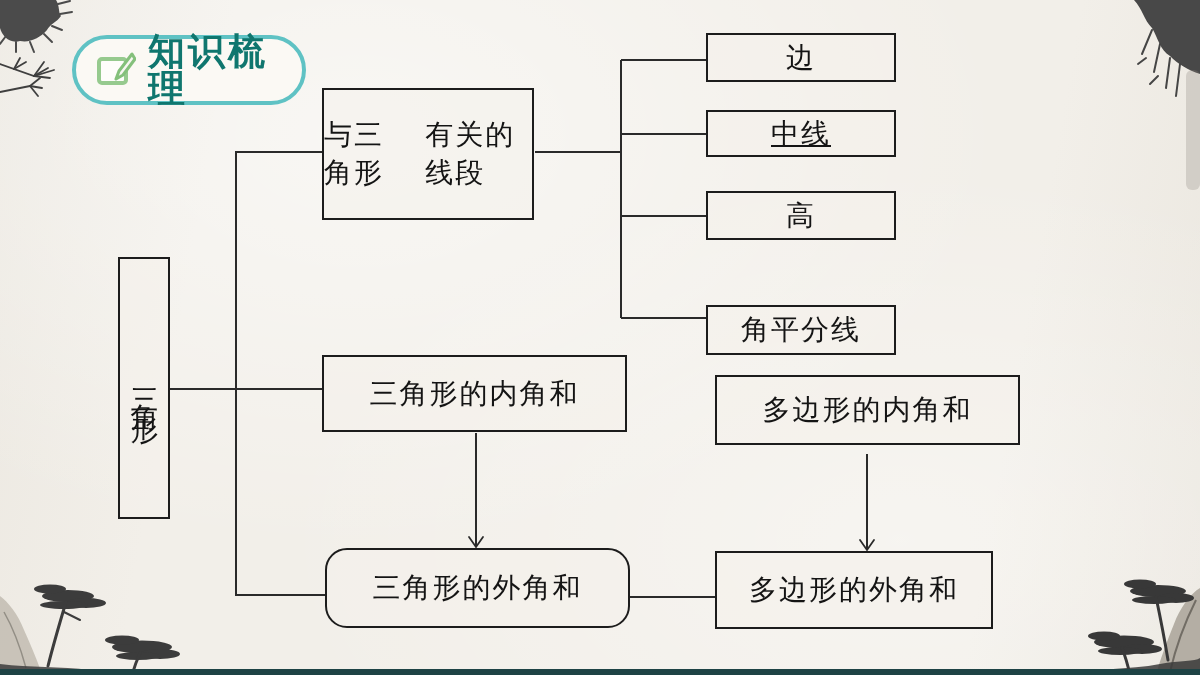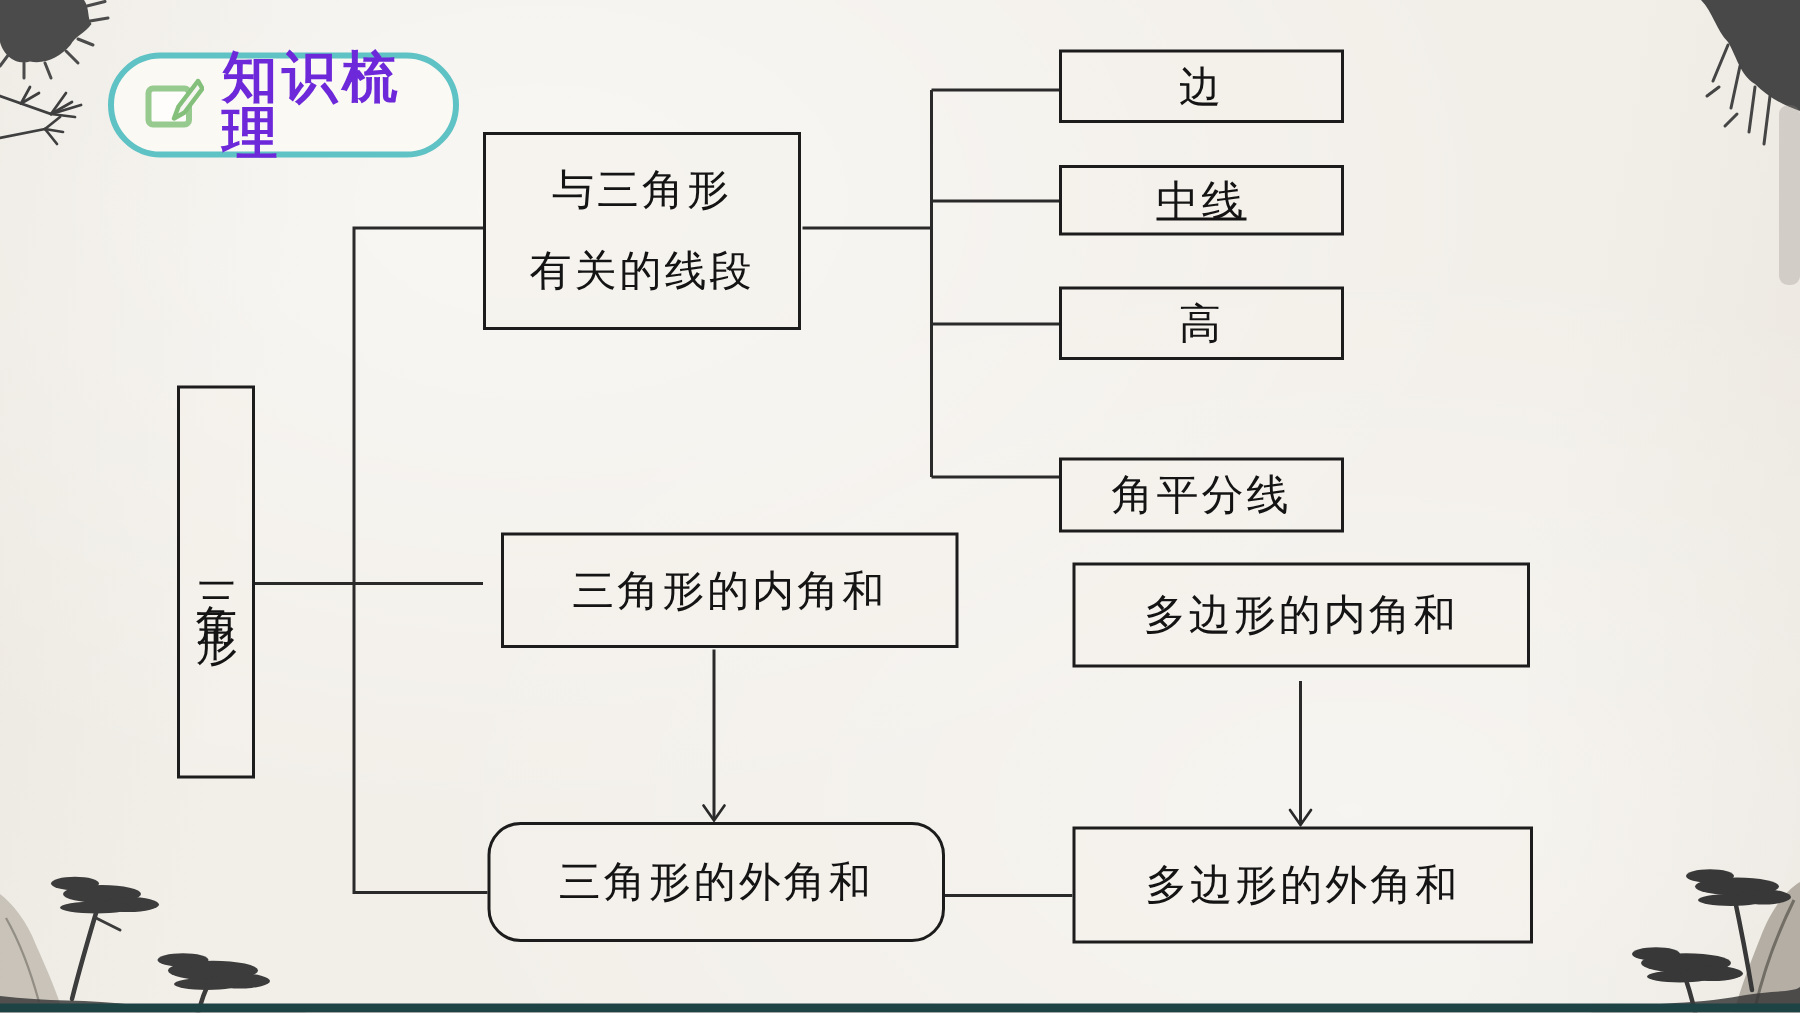--- a/index.html
+++ b/index.html
@@ -12,40 +12,40 @@
       linear-gradient(100deg, rgba(224,219,209,.35) 0%, transparent 18%, transparent 82%, rgba(224,219,209,.4) 100%);
     font-family:"Liberation Sans", sans-serif;
   }
   svg.layer{position:absolute;left:0;top:0;width:1200px;height:675px;pointer-events:none;}
   
   .badge{
     position:absolute;left:72px;top:35px;width:234px;height:70px;
     border:4px solid #5fc2c4;border-radius:46px;background:#fbf9f4;
     display:flex;align-items:center;gap:12px;padding-left:20px;box-sizing:border-box;
   }
-  .badge-label{font-size:37px;font-weight:bold;color:#6d28d9;letter-spacing:3px;line-height:1;}
+  .badge-label{font-size:37px;font-weight:bold;color:#0f766e;letter-spacing:3px;line-height:1;}
   .badge-icon{width:40px;height:36px;display:inline-block;}
   
   .node{
     position:absolute;border:2.5px solid #1c1c1c;background:rgba(244,241,235,.55);
     display:flex;align-items:center;justify-content:center;box-sizing:border-box;
     color:#141414;font-size:28px;letter-spacing:2px;
   }
-  .node.two-line{flex-direction:column;gap:16px;}
+  .node.two-line{flex-direction:row;gap:16px;}
   .node.vertical span{writing-mode:vertical-rl;text-orientation:upright;letter-spacing:14px;}
   .n-triangle{left:118px;top:257px;width:52px;height:262px;}
   .n-segments{left:322px;top:88px;width:212px;height:132px;}
   .n-side{left:706px;top:33px;width:190px;height:49px;}
   .n-median{left:706px;top:110px;width:190px;height:47px;text-decoration:underline;}
   .n-altitude{left:706px;top:191px;width:190px;height:49px;}
   .n-bisector{left:706px;top:293px;width:190px;height:50px;margin-top:12px;}
-  .n-tri-int{left:334px;top:355px;width:305px;height:77px;}
+  .n-tri-int{left:322px;top:355px;width:305px;height:77px;}
   .n-poly-int{left:715px;top:375px;width:305px;height:70px;}
   .n-tri-ext{left:325px;top:548px;width:305px;height:80px;border-radius:22px;}
-  .n-poly-ext{left:715px;top:551px;width:307px;height:78px;}
+  .n-poly-ext{left:715px;top:551px;width:278px;height:78px;}
   .bottom-bar{position:absolute;left:0;bottom:0;width:1200px;height:6px;background:#1e4345;}
 </style>
 </head>
 <body>
 
 <div class="canvas">
 
   <svg class="layer" viewBox="0 0 1200 675">
     <g>
       <path d="M0,0 H56 C60,6 58,12 61,16 C57,22 50,24 47,30 C40,38 30,43 20,41 C10,44 2,36 0,28 Z" fill="#4b4b4b"></path>

